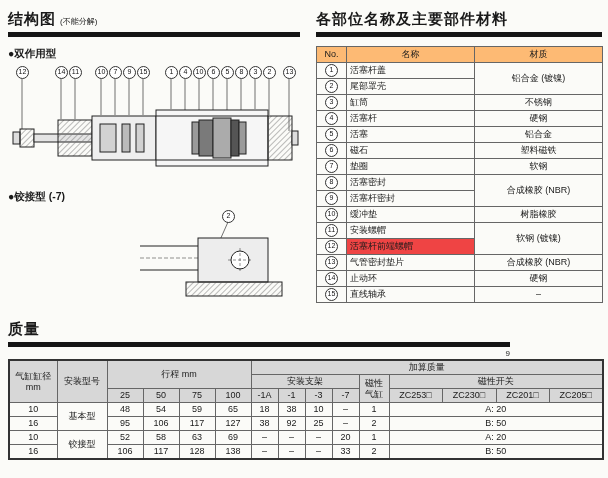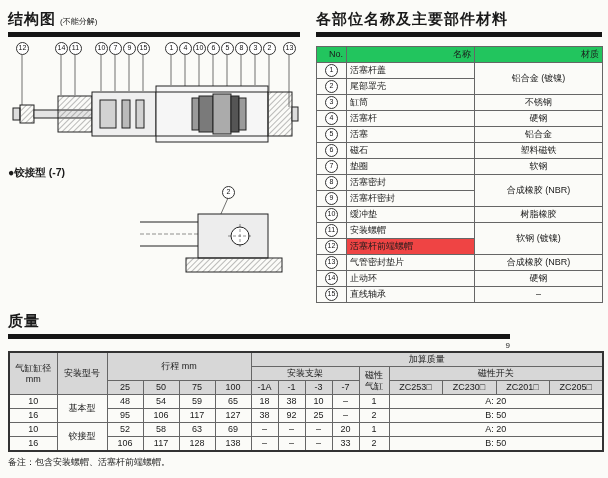--- a/index.html
+++ b/index.html
@@ -14,37 +14,38 @@
   .bar{background:#151515;height:5px;width:100%}
   .sub-label{font-size:10.5px;font-weight:bold}
   .cnum{
     display:inline-block;width:11px;height:11px;border:1px solid #333;border-radius:50%;
     font-size:7px;line-height:10px;text-align:center;background:#fff;color:#111;
   }
   .callout{position:absolute;top:0}
   table{border-collapse:collapse;table-layout:fixed}
   .parts-table{width:286px;font-size:9px}
   .parts-table th,.parts-table td{border:1px solid #666;padding:0 3px;height:15px;line-height:11px;overflow:hidden;white-space:nowrap}
-  .parts-table th{background:#22c55e;text-align:right;font-weight:normal}
+  .parts-table th{background:#fdba74;text-align:center;font-weight:normal}
   .parts-table td.c{text-align:center}
   .parts-table td.hl{background:#ef4444}
   .mass-table{width:594px;font-size:9px;border:2px solid #333}
   .mass-table th,.mass-table td{border:1px solid #666;padding:0 1px;text-align:center;font-weight:normal;height:13px;line-height:11px;overflow:hidden;white-space:nowrap}
   .mass-table th{background:#d7d7d7}
   .note{font-size:9px}
   .pagenum{font-size:8px;text-align:right}
 </style>
 </head>
 <body>
 
 <div class="abs" style="left:8px;top:10px;width:292px">
   <div>
     <span class="sec-title">结构图</span><span class="sec-note">(不能分解)</span>
   </div>
   <div class="bar" style="margin-top:3px"></div>
+  <div class="sub-label" style="margin-top:10px">●双作用型</div>
 
   <div style="position:relative;height:122px;margin-top:5px">
     <span class="cnum callout" style="left:8px">12</span>
     <span class="cnum callout" style="left:47px">14</span>
     <span class="cnum callout" style="left:61px">11</span>
     <span class="cnum callout" style="left:87px">10</span>
     <span class="cnum callout" style="left:101px">7</span>
     <span class="cnum callout" style="left:115px">9</span>
     <span class="cnum callout" style="left:129px">15</span>
     <span class="cnum callout" style="left:157px">1</span>
@@ -209,21 +210,21 @@
     </tr>
     <tr>
       <td class="c"><span class="cnum">15</span></td>
       <td>直线轴承</td>
       <td class="c">–</td>
     </tr>
   </tbody>
     </table>
 </div>
 
-<div class="abs" style="left:8px;top:312px;width:502px">
+<div class="abs" style="left:8px;top:320px;width:502px">
   <div class="sec-title">质量</div>
   <div class="bar" style="margin-top:3px"></div>
   <div class="pagenum" style="margin-top:2px">9</div>
 
   <table class="mass-table" style="margin-top:1px">
     <colgroup>
       <col style="width:48px">
         <col style="width:50px">
       <col style="width:36px">
         <col style="width:36px">
@@ -321,14 +322,13 @@
       <td>–</td>
       <td>–</td>
       <td>–</td>
       <td>33</td>
       <td>2</td>
       <td colspan="4">B: 50</td>
     </tr>
   </tbody>
     </table>
 
-  <div class="note" style="margin-top:4px">备注：包含安装螺帽、活塞杆前端螺帽。</div>
 </div>
 
 </body></html>

